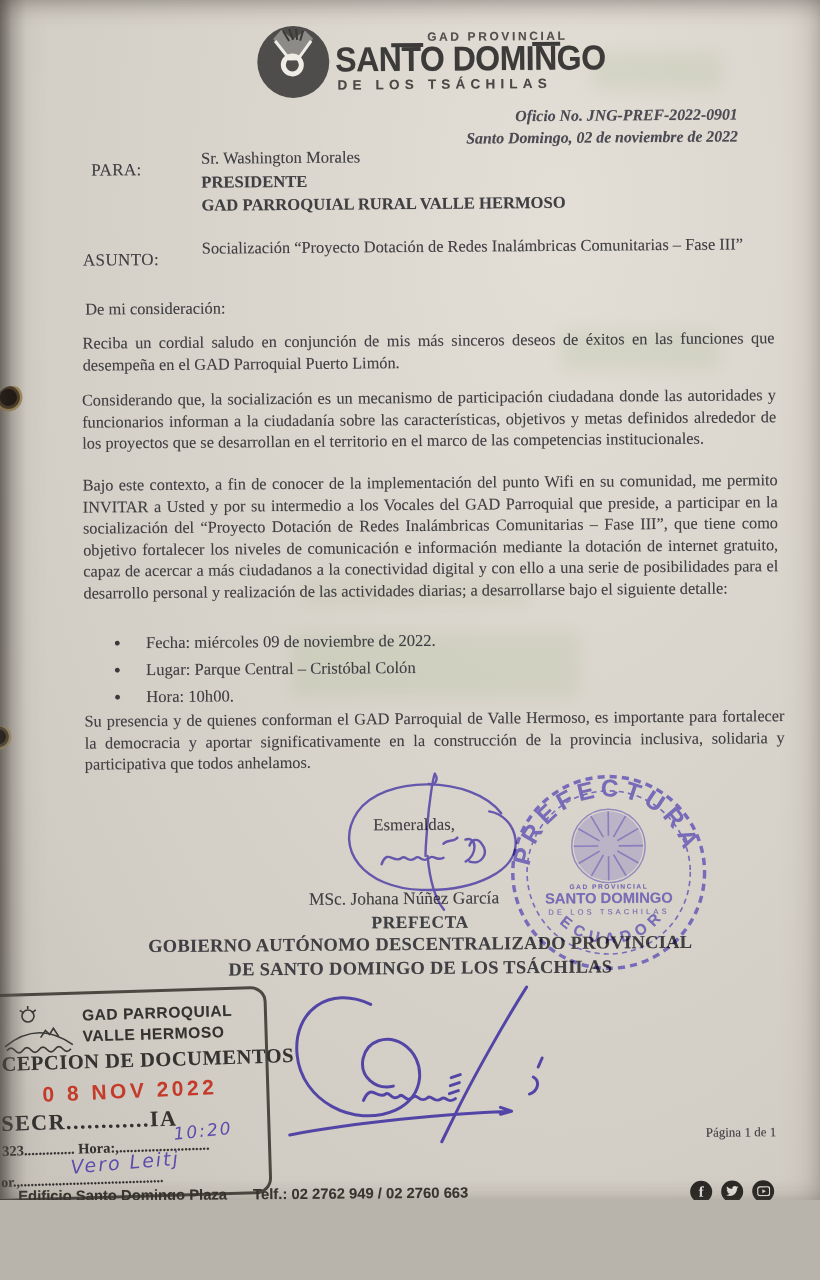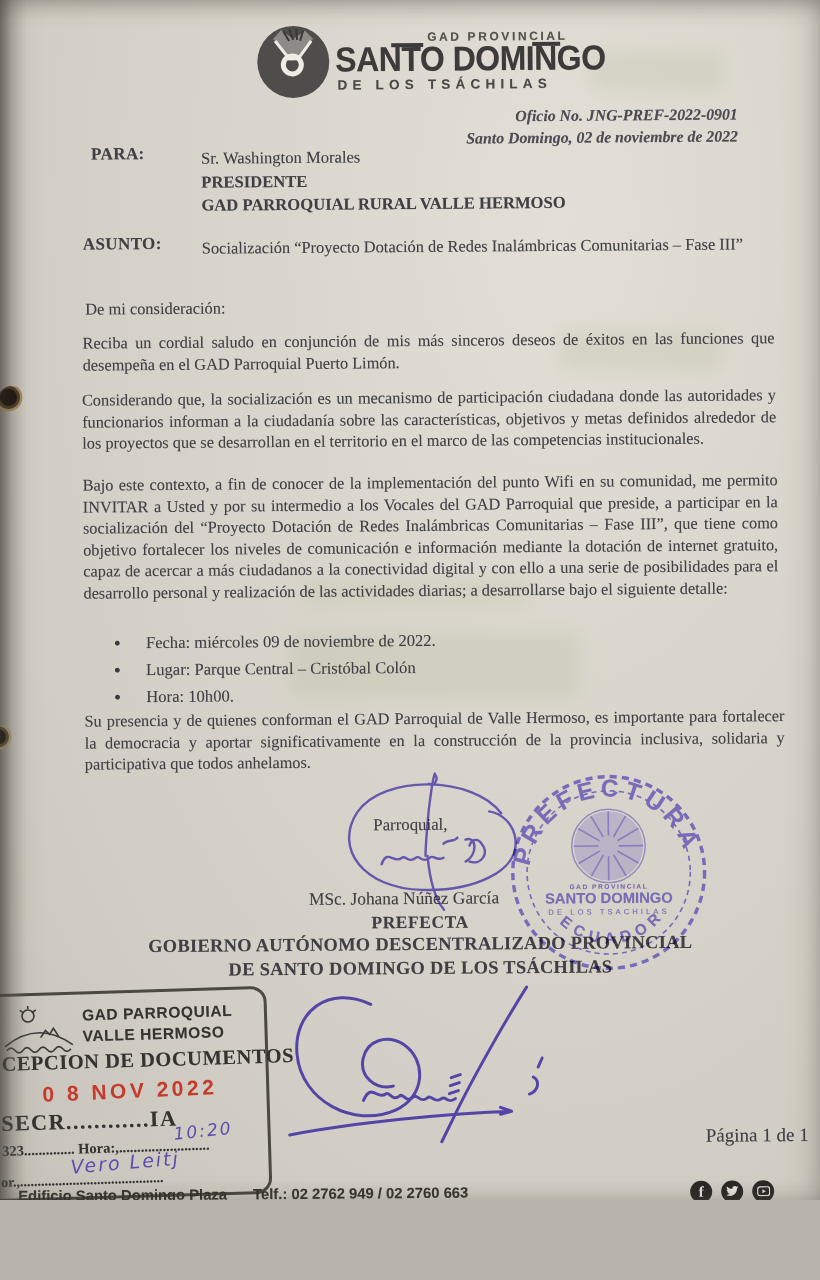--- a/index.html
+++ b/index.html
@@ -30,21 +30,21 @@
   .wordmark{position:absolute;left:340px;top:30px;width:240px;font-family:"Liberation Sans","DejaVu Sans",sans-serif;color:#3c3b39;}
   .wm-top{position:absolute;left:92px;top:0;font-size:12px;font-weight:bold;letter-spacing:2.6px;color:#55524e;white-space:nowrap;}
   .wm-main{position:absolute;left:0;top:11px;font-size:32px;font-weight:bold;letter-spacing:-0.5px;transform:scaleY(1.08);white-space:nowrap;}
   .wm-sub{position:absolute;left:2px;top:47px;font-size:13.5px;font-weight:bold;letter-spacing:5.2px;color:#4a4845;white-space:nowrap;}
   .wm-bar{position:absolute;height:4px;background:#3c3b39;top:13px;}
   .wm-bar1{left:56px;width:32px;}
   .wm-bar2{left:197px;width:28px;}
   .meta{position:absolute;right:78px;top:106px;text-align:right;font-style:italic;font-weight:bold;font-size:15.8px;line-height:22px;color:#4c4b53;}
 
   
-  .lbl{position:absolute;font-weight:bold;font-size:17px;letter-spacing:.4px;}
+  .lbl{position:absolute;font-weight:normal;font-size:17px;letter-spacing:.4px;margin-top:16px;}
   .para-lbl{left:95px;top:142px;}
   .asunto-lbl{left:86px;top:232px;}
   .recipient{position:absolute;left:205px;top:145px;font-size:16.6px;line-height:23.5px;}
   .recipient .b{font-weight:bold;}
   .subject{position:absolute;left:205px;top:235px;width:558px;font-size:16.4px;line-height:23px;text-align:justify;}
 
   
   .salutation{position:absolute;left:88px;top:297px;font-size:16.4px;}
   .p{position:absolute;font-size:16.3px;line-height:21.6px;text-align:justify;}
   .p1{left:85px;top:330px;width:692px;}
@@ -74,21 +74,21 @@
   .rstamp-date{position:absolute;left:70px;top:86px;font-size:21px;font-weight:bold;letter-spacing:3.5px;color:#c43a2b;transform:rotate(-.8deg);white-space:nowrap;text-shadow:none;}
   .rstamp-secretaria{position:absolute;left:28px;top:114px;font-family:"Liberation Serif",serif;font-weight:bold;font-size:22px;letter-spacing:1.5px;white-space:nowrap;}
   .rstamp-numline{position:absolute;left:28px;top:146px;font-family:"Liberation Serif",serif;font-weight:bold;font-size:14.5px;white-space:nowrap;}
   .rstamp-porline{position:absolute;left:26px;top:178px;font-family:"Liberation Serif",serif;font-weight:bold;font-size:14px;white-space:nowrap;}
   .ink{color:#5b4dae;font-family:"DejaVu Sans",sans-serif;font-style:italic;text-shadow:none;}
   .hora-val{position:absolute;left:200px;top:130px;font-size:17px;transform:rotate(-4deg);letter-spacing:2px;}
   .signer{position:absolute;left:96px;top:158px;font-size:19px;transform:rotate(-3deg);letter-spacing:2px;}
   .sig-big{position:absolute;left:272px;top:982px;width:296px;height:186px;z-index:6;mix-blend-mode:multiply;}
 
   
-  .pagina{position:absolute;left:702px;top:1127px;font-size:19px;}
+  .pagina{position:absolute;left:702px;top:1127px;font-size:13px;}
   .f-line1{position:absolute;left:14px;top:1185px;display:flex;gap:26px;font-family:"Liberation Sans",sans-serif;font-weight:bold;font-size:14.8px;color:#38362f;}
   .f-line2{position:absolute;left:8px;top:1209px;font-family:"Liberation Sans",sans-serif;font-size:11.6px;color:#4a4840;}
   .social{position:absolute;top:1183px;width:22px;height:22px;border-radius:50%;background:#2d2b27;color:#e8e5df;display:flex;align-items:center;justify-content:center;}
   .soc-f{left:686px;font-family:"Liberation Serif",serif;font-weight:bold;font-size:15px;}
   .soc-t{left:717px;}
   .soc-y{left:748px;}
   .url{position:absolute;left:684px;top:1206px;font-family:"Liberation Sans",sans-serif;font-weight:bold;font-size:14.5px;color:#38362f;white-space:nowrap;}
   .fbar{position:absolute;left:-4px;top:1228px;width:830px;height:14px;background:#45423c;
     background-image:repeating-linear-gradient(90deg, rgba(225,222,214,.30) 0 1.6px, rgba(0,0,0,0) 1.6px 8px), linear-gradient(to bottom, rgba(255,255,255,.15), rgba(0,0,0,.25));}
   .below-bar{position:absolute;left:0;top:1242px;width:820px;height:38px;
@@ -142,21 +142,21 @@
     <div class="p p1">Reciba un cordial saludo en conjunción de mis más sinceros deseos de éxitos en las funciones que desempeña en el GAD Parroquial Puerto Limón.</div>
     <div class="p p2">Considerando que, la socialización es un mecanismo de participación ciudadana donde las autoridades y funcionarios informan a la ciudadanía sobre las características, objetivos y metas definidos alrededor de los proyectos que se desarrollan en el territorio en el marco de las competencias institucionales.</div>
     <div class="p p3"><span>Bajo este contexto, a fin de conocer de la implementación del punto Wifi en su comunidad, me permito </span><span class="b">INVITAR</span><span> a Usted y por su intermedio a los Vocales del GAD Parroquial que preside, a participar en la socialización del “Proyecto Dotación de Redes Inalámbricas Comunitarias – Fase III”, que tiene como objetivo fortalecer los niveles de comunicación e información mediante la dotación de internet gratuito, capaz de acercar a más ciudadanos a la conectividad digital y con ello a una serie de posibilidades para el desarrollo personal y realización de las actividades diarias; a desarrollarse bajo el siguiente detalle:</span></div>
     <ul class="bullets">
       <li>Fecha: miércoles 09 de noviembre de 2022.</li>
       <li>Lugar: Parque Central – Cristóbal Colón</li>
       <li>Hora: 10h00.</li>
     </ul>
     <div class="p closing">Su presencia y de quienes conforman el GAD Parroquial de Valle Hermoso, es importante para fortalecer la democracia y aportar significativamente en la construcción de la provincia inclusiva, solidaria y participativa que todos anhelamos.</div>
 
-    <div class="atentamente">Parroquial,</div>
+    <div class="atentamente">Esmeraldas,</div>
     <svg class="sig-small" viewBox="0 0 224 158">
       <g fill="none" stroke="#5b4daa" stroke-width="2.4" stroke-linecap="round" opacity=".92">
         <path d="M 178,46 C 150,8 60,6 34,44 C 10,80 40,120 98,122 C 150,124 196,104 192,72 C 190,56 178,46 166,44"></path>
         <path d="M 112,6 C 110,10 106,34 104,58 C 103,70 102,80 102,88"></path>
         <path d="M 112,6 C 116,12 112,18 106,16"></path>
         <path d="M 58,96 C 64,80 70,96 78,90 C 82,86 84,96 92,90 C 96,86 98,96 106,90 C 110,86 112,94 120,90"></path>
         <path d="M 120,76 C 124,71 130,75 134,70"></path>
         <path d="M 142,72 C 154,68 154,88 142,94 M 146,94 C 158,98 166,86 158,76 C 154,70 148,72 146,78"></path>
         <path d="M 104,88 C 106,112 112,132 120,142"></path>
       </g>

